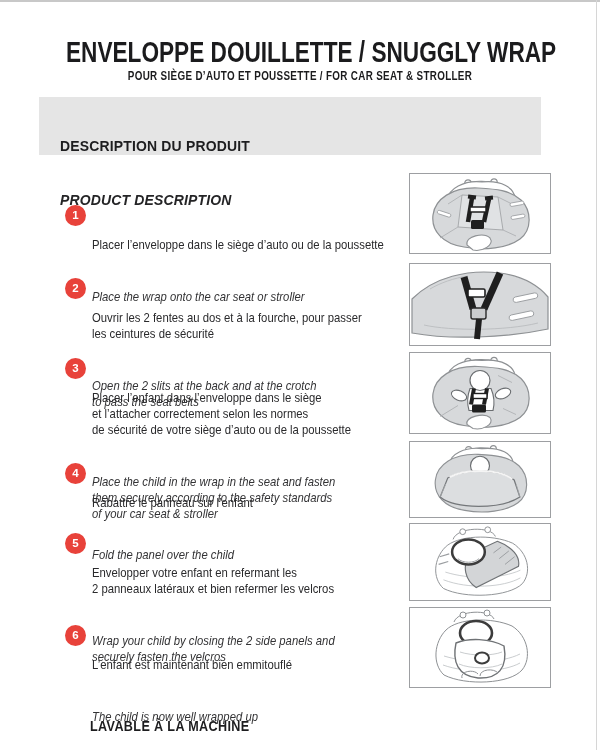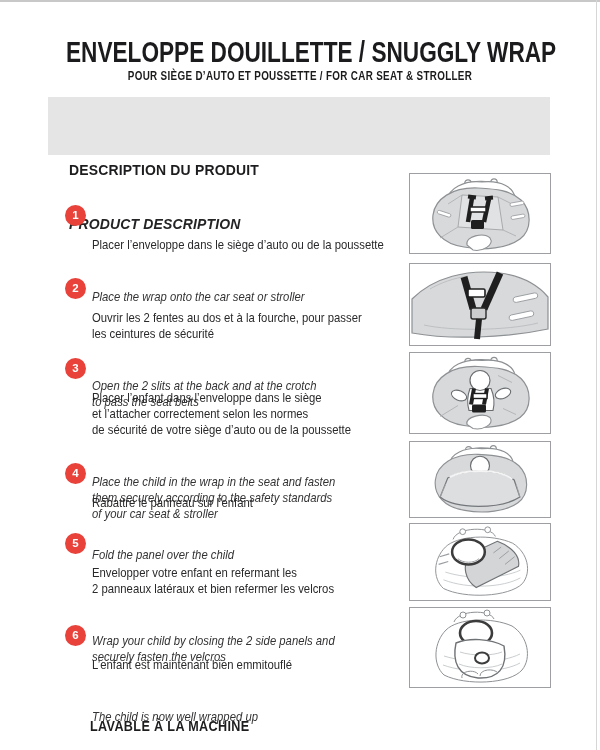--- a/index.html
+++ b/index.html
@@ -15,22 +15,22 @@
     font-size:29px;font-weight:700;letter-spacing:0px;white-space:nowrap;
     transform:scaleX(0.78);color:#1b1b1d;
   }
   .subtitle{
     position:absolute;left:0;right:0;top:69px;text-align:center;
     font-size:12px;font-weight:700;letter-spacing:0.4px;white-space:nowrap;
     transform:scaleX(0.82);color:#1b1b1d;
   }
 
   .banner{
-    position:absolute;left:48px;top:97px;width:502px;height:58px;
-    background:#e5e5e5;box-sizing:border-box;padding:28px 0 0 21px;
+    position:absolute;left:39px;top:97px;width:502px;height:58px;
+    background:#e5e5e5;box-sizing:border-box;padding:4px 0 0 21px;
   }
   .banner-inner{transform:scaleX(0.9);transform-origin:0 0;white-space:pre;}
   .banner-fr{font-size:15.5px;font-weight:700;letter-spacing:0.2px;line-height:18px;}
   .banner-en{font-size:15.5px;font-weight:700;font-style:italic;letter-spacing:0.2px;line-height:18px;color:#242426;}
 
   .step{position:absolute;left:65px;}
   .step-num{
     position:absolute;left:0;top:4px;width:21px;height:21px;border-radius:50%;
     background:#e8423a;color:#ffffff;font-size:11.5px;font-weight:700;
     text-align:center;line-height:21px;

